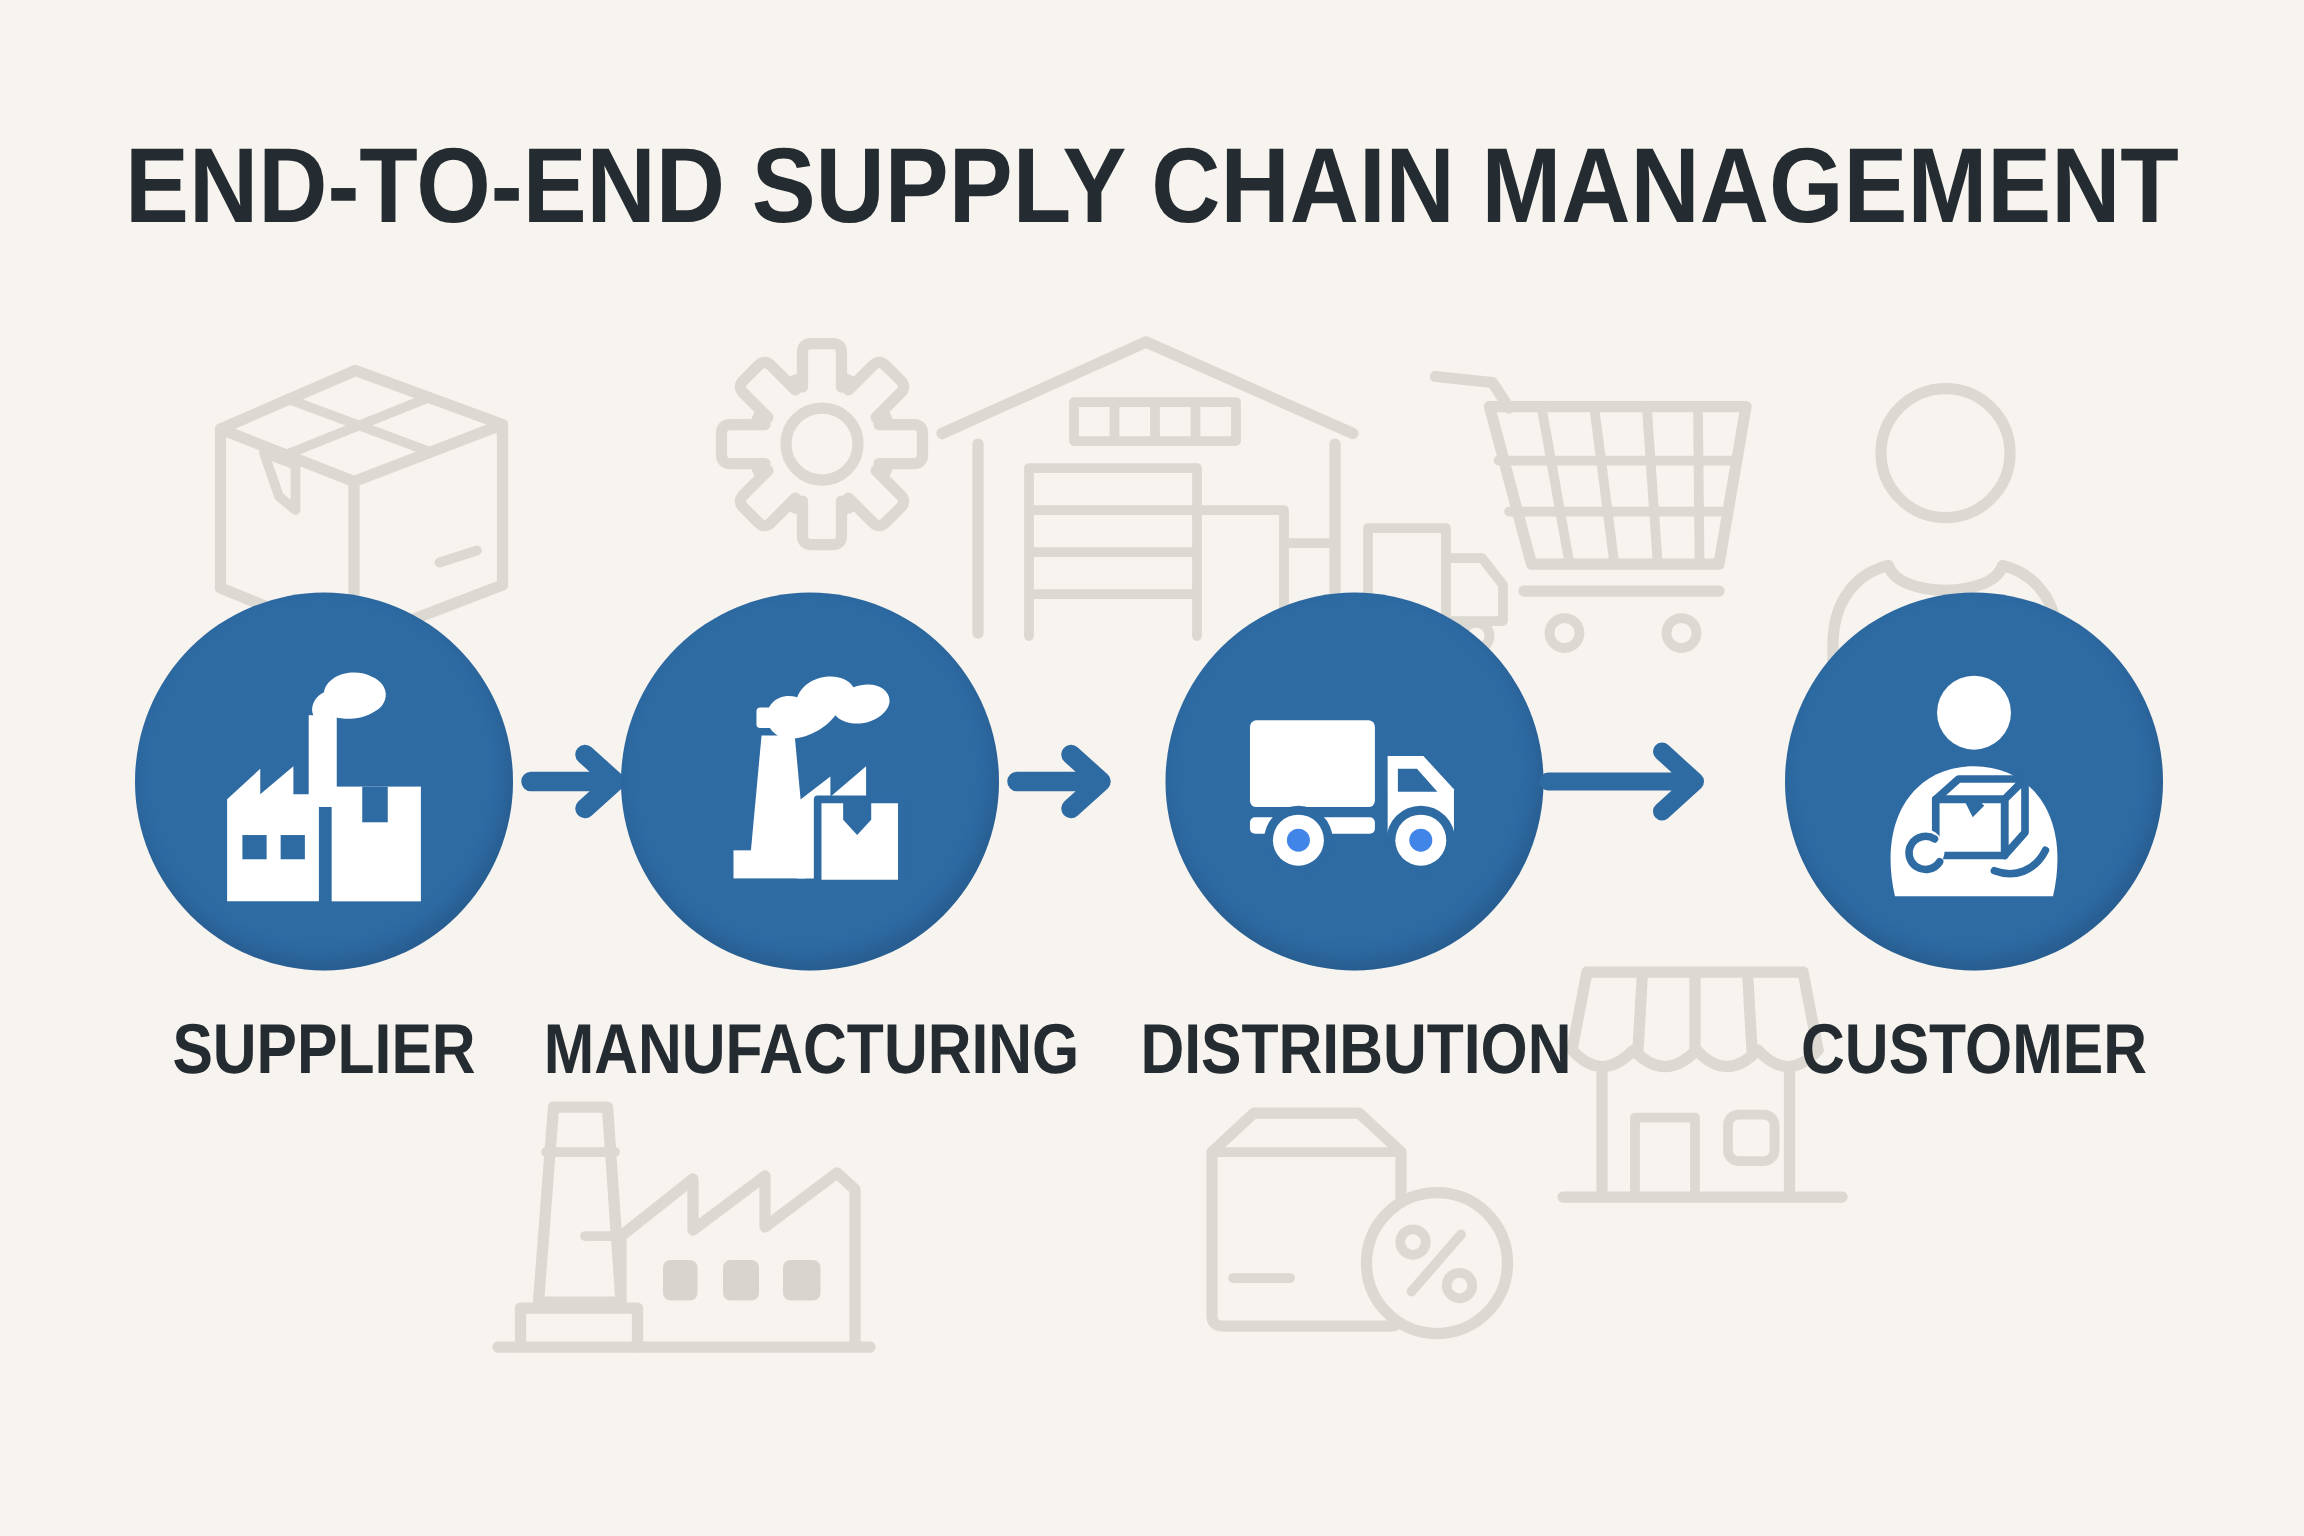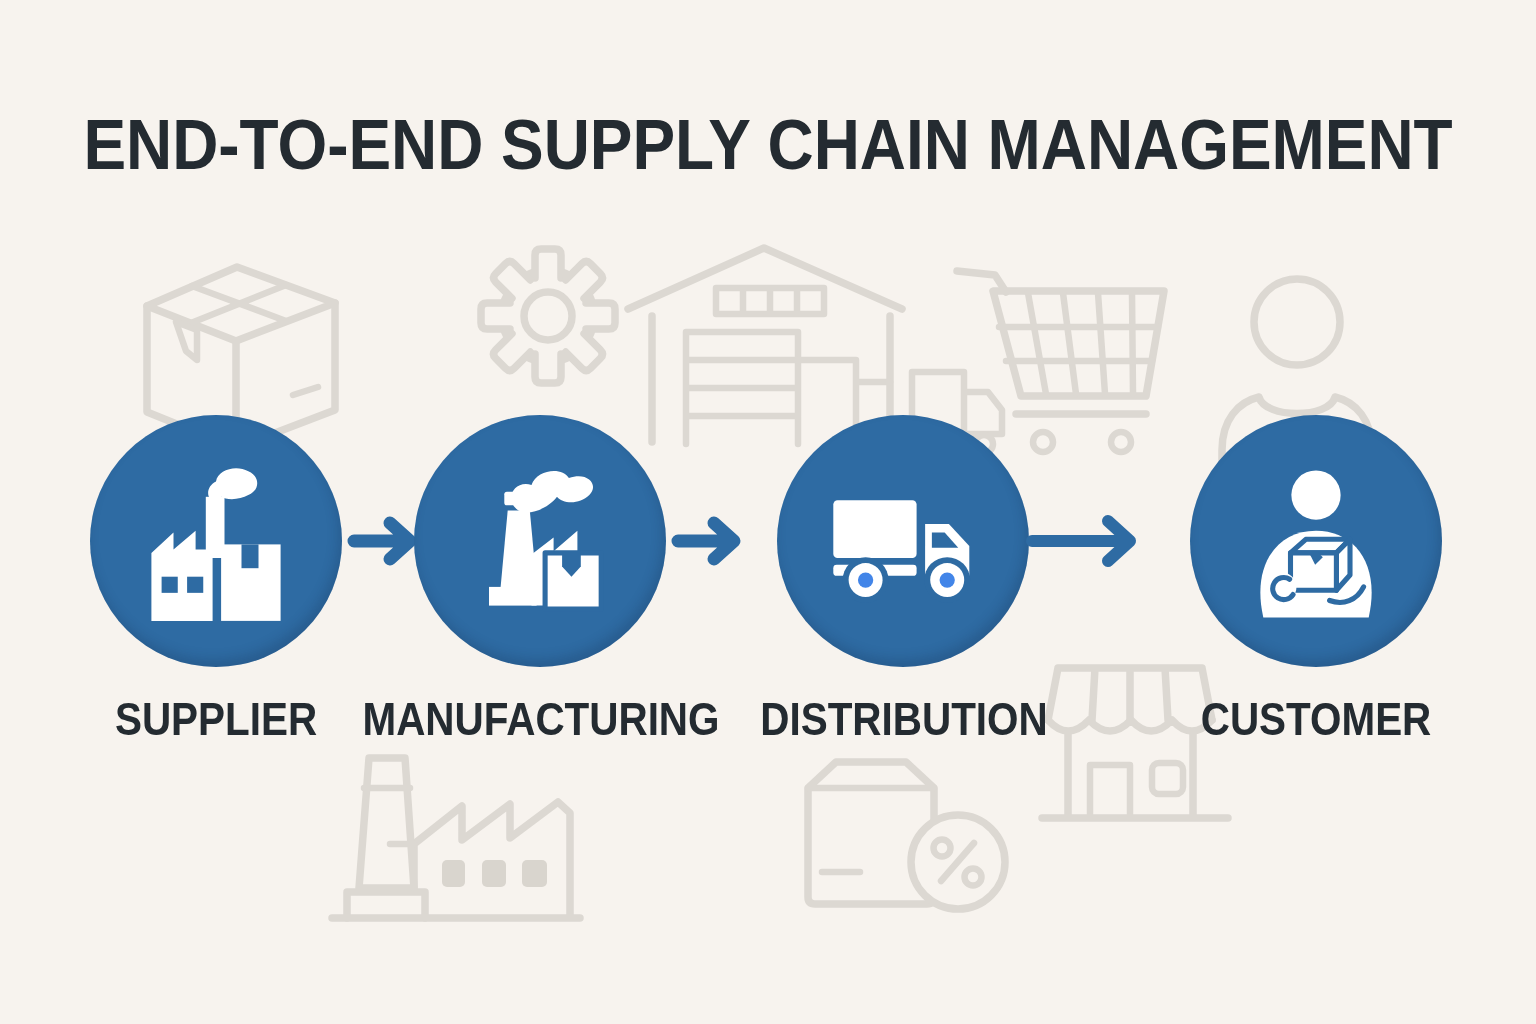--- a/index.html
+++ b/index.html
@@ -1,18 +1,18 @@
 <!DOCTYPE html>
 <html style="--background: #f7f3ee; --primary-blue: #2e6ba3; --accent-blue: #4285e8; --text-dark: #242b31; --watermark: #dcd8d2;"><head>
 <meta charset="utf-8">
 <style>
   * { margin:0; padding:0; box-sizing:border-box; }
   html,body { width:1536px; height:1024px; overflow:hidden; }
   body { font-family:"Liberation Sans", sans-serif; background:var(--background,#f7f3ee); }
-  .canvas { position:relative; width:1536px; height:888px; background:var(--background,#f7f3ee);margin-top:20px; }
+  .canvas { position:relative; width:1536px; height:888px; background:var(--background,#f7f3ee); }
 
   
   .bg-layer { position:absolute; left:0; top:0; width:1536px; height:1024px; }
   .wm { stroke:var(--watermark,#dcd8d2); stroke-width:7.5; fill:none; stroke-linecap:round; stroke-linejoin:round; }
   .wm-thin { stroke-width:6.5; }
   .wm-fill { fill:#d9d5ce; stroke:none; }
   .wm-bgfill { fill:var(--background,#f7f3ee); }
 
   
   .title { position:absolute; top:84px; left:0; width:1536px; text-align:center;

